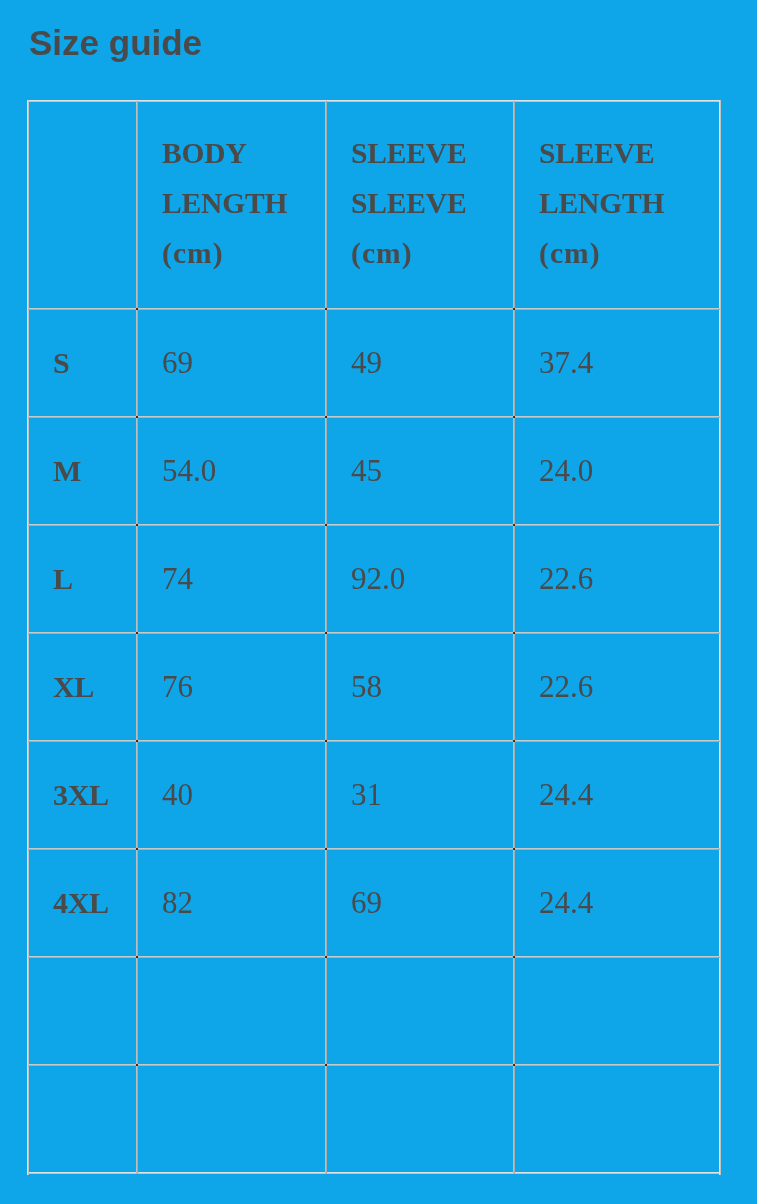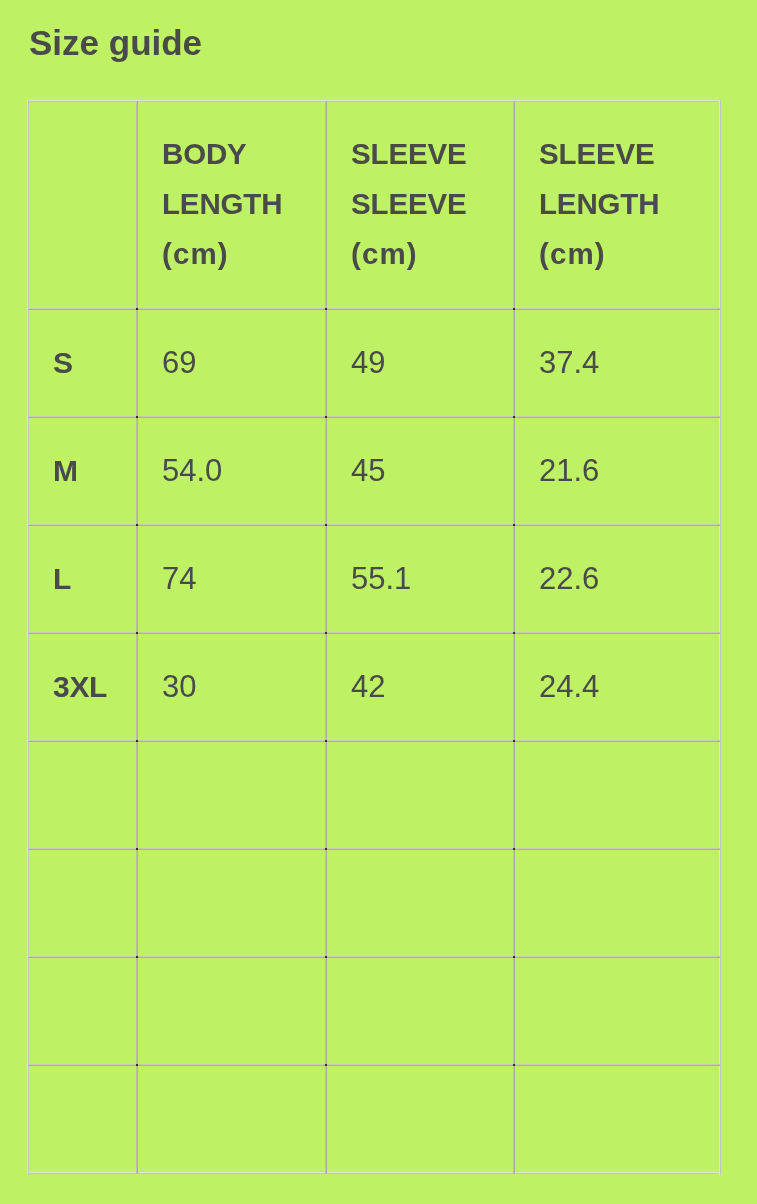--- a/index.html
+++ b/index.html
@@ -8,21 +8,21 @@
     padding: 0;
     background: #ffffff;
   }
   body {
     width: 757px;
     height: 1204px;
     overflow: hidden;
     font-family: "Liberation Sans", sans-serif;
     color: #4a4a4a;
   }
-  .page { position: relative; width: 757px; height: 1204px; background: #bef264; }
+  .page { position: relative; width: 757px; height: 1204px; background: #0ea5e9; }
 
   .page-title {
     position: absolute;
     left: 29px;
     top: 25px;
     margin: 0;
     font-size: 35px;
     font-weight: bold;
     letter-spacing: 0px;
     line-height: 1;
@@ -38,20 +38,21 @@
     border-collapse: collapse;
     table-layout: fixed;
   }
   .size-table th,
   .size-table td {
     border: 1px solid transparent;
     padding: 0;
     vertical-align: middle;
     color: #4a4a4a;
     font-weight: normal;
+    font-family: Liberation Serif, serif;
   }
 
   
   .grid-lines { position: absolute; left: 0; top: 0; width: 757px; height: 1204px; pointer-events: none; }
   .grid-lines i { position: absolute; display: block; }
   .grid-lines i.vrule {
     width: 2px; top: 101px; height: 1073px;
     background: linear-gradient(to right, #bebebe 0, #bebebe 1px, #aaaaaa 1px, #aaaaaa 2px);
   }
   .grid-lines i.hrule {
@@ -151,32 +152,44 @@
         <tr>
           <td class="sizecell"><span>S</span></td>
           <td class="valcell"><span>69</span></td>
           <td class="valcell"><span>49</span></td>
           <td class="valcell"><span>37.4</span></td>
         </tr>
         <tr>
           <td class="sizecell"><span>M</span></td>
           <td class="valcell"><span>54.0</span></td>
           <td class="valcell"><span>45</span></td>
-          <td class="valcell"><span>21.6</span></td>
+          <td class="valcell"><span>24.0</span></td>
         </tr>
         <tr>
           <td class="sizecell"><span>L</span></td>
           <td class="valcell"><span>74</span></td>
-          <td class="valcell"><span>55.1</span></td>
+          <td class="valcell"><span>92.0</span></td>
           <td class="valcell"><span>22.6</span></td>
         </tr>
         <tr>
+          <td class="sizecell"><span>XL</span></td>
+          <td class="valcell"><span>76</span></td>
+          <td class="valcell"><span>58</span></td>
+          <td class="valcell"><span>22.6</span></td>
+        </tr>
+        <tr>
           <td class="sizecell"><span>3XL</span></td>
-          <td class="valcell"><span>30</span></td>
-          <td class="valcell"><span>42</span></td>
+          <td class="valcell"><span>40</span></td>
+          <td class="valcell"><span>31</span></td>
+          <td class="valcell"><span>24.4</span></td>
+        </tr>
+        <tr>
+          <td class="sizecell"><span>4XL</span></td>
+          <td class="valcell"><span>82</span></td>
+          <td class="valcell"><span>69</span></td>
           <td class="valcell"><span>24.4</span></td>
         </tr>
       </tbody>
   </table>
 
   <div class="grid-lines">
       <i class="frame-top" style="top: 100px;"></i>
       <i class="frame-bottom" style="top: 1172px;"></i>
       <i class="frame-left" style="left: 27px;"></i>
       <i class="frame-right" style="left: 719px;"></i>

